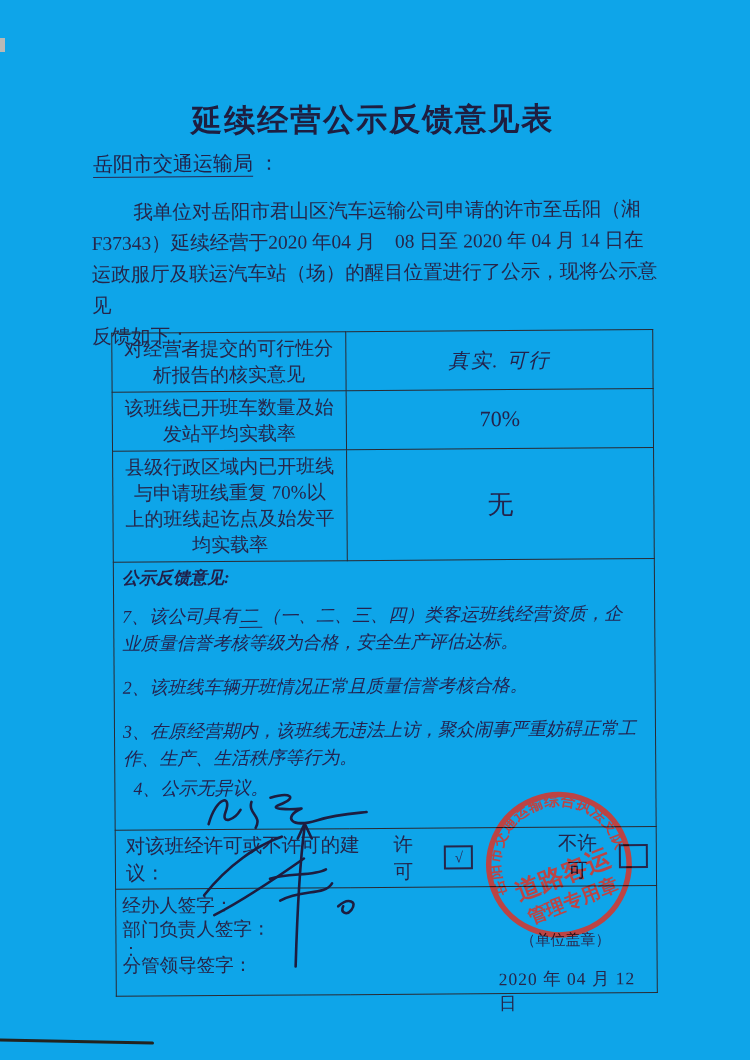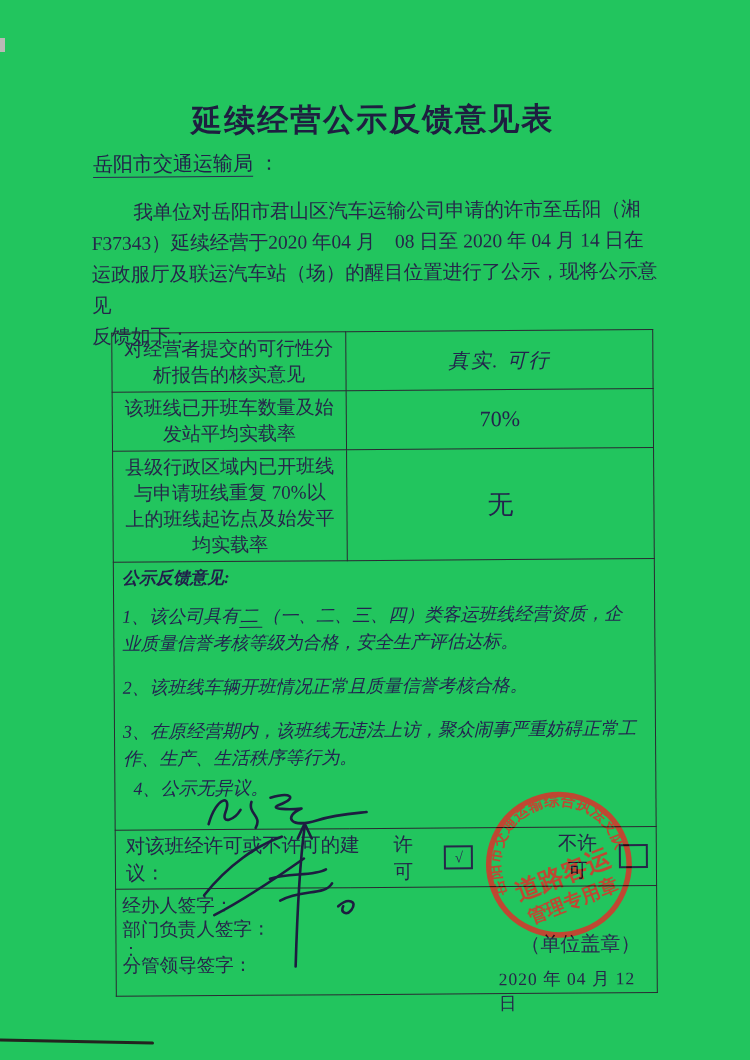--- a/index.html
+++ b/index.html
@@ -1,18 +1,18 @@
 <!DOCTYPE html>
 <html style="--seal-color: #d5362c;"><head>
 <meta charset="utf-8">
 <style>
   html,body{margin:0;padding:0;background:#ffffff;}
   .page{
     position:relative;width:750px;height:1060px;overflow:hidden;
-    background:#22c55e;
+    background:#0ea5e9;
     font-family:"Liberation Serif","DejaVu Serif",serif;
     color:#26264a;
   }
   .content{position:absolute;inset:0;transform:rotate(-0.4deg);transform-origin:50% 42%;}
   .doc-title{
     position:absolute;top:99px;left:0;width:100%;text-align:center;
     font-size:31px;font-weight:bold;letter-spacing:2px;color:#1e1e40;margin:0;
   }
   .addressee{position:absolute;top:149px;left:95px;font-size:20px;color:#22224a;}
   .addressee .addr-name{border-bottom:1.6px solid #2a2a52;padding-bottom:2px;}
@@ -51,21 +51,21 @@
     width:26px;height:20px;border:2px solid #26264a;margin-left:13px;
     font-size:15px;font-weight:bold;color:#2a2a55;
   }
 
   .sig-cell{height:106px;padding:0;position:relative;vertical-align:top !important;}
   .sig-line{position:absolute;left:6px;font-size:18.5px;color:#26264a;white-space:nowrap;}
   .sig-handler{top:3px;text-align:center;}
   .sig-dept{top:27px;}
   .sig-colon{top:49px;font-size:17px;}
   .sig-leader{top:63px;font-family:Liberation Mono, monospace;}
-  .stamp-note{position:absolute;left:404px;top:44px;font-size:20px;color:#2a2a50;}
+  .stamp-note{position:absolute;left:404px;top:44px;font-size:15px;color:#2a2a50;}
   .sign-date{position:absolute;left:382px;top:80px;font-size:17.5px;letter-spacing:1px;color:#26264a;}
 
   .sig-svg{position:absolute;pointer-events:none;}
   .sig-svg path{fill:none;stroke:#1d1d40;stroke-width:2.6;stroke-linecap:round;stroke-linejoin:round;}
   #sig1{left:192px;top:783px;z-index:4;}
   #sig2{left:183px;top:816px;z-index:4;}
 
   .seal{position:absolute;left:479px;top:789px;width:154px;height:154px;z-index:5;
         opacity:0.88;mix-blend-mode:multiply;}
   .seal text{fill:var(--seal-color,#d5362c);}
@@ -104,21 +104,21 @@
         <td class="label-cell">该班线已开班车数量及始发站平均实载率</td>
         <td class="value-cell val-print">70%</td>
       </tr>
       <tr class="row-3">
         <td class="label-cell">县级行政区域内已开班线与申请班线重复 70%以上的班线起讫点及始发平均实载率</td>
         <td class="value-cell val-big">无</td>
       </tr>
       <tr>
         <td class="feedback-cell" colspan="2">
           <p class="feedback-label">公示反馈意见:</p>
-          <p class="fb-item item-1"><span>1、该公司具有</span><span class="fb-blank">二</span><span>（一、二、三、四）类客运班线经营资质，企业质量信誉考核等级为合格，安全生产评估达标。</span></p>
+          <p class="fb-item item-1"><span>7、该公司具有</span><span class="fb-blank">二</span><span>（一、二、三、四）类客运班线经营资质，企业质量信誉考核等级为合格，安全生产评估达标。</span></p>
           <p class="fb-item item-2">2、该班线车辆开班情况正常且质量信誉考核合格。</p>
           <p class="fb-item item-3">3、在原经营期内，该班线无违法上访，聚众闹事严重妨碍正常工作、生产、生活秩序等行为。</p>
           <p class="fb-item item-4">4、公示无异议。</p>
         </td>
       </tr>
       <tr>
         <td class="rec-cell" colspan="2">
           <div class="rec-row">
             <span class="rec-label">对该班经许可或不许可的建议：</span>
             <span class="rec-opt">许可</span>

